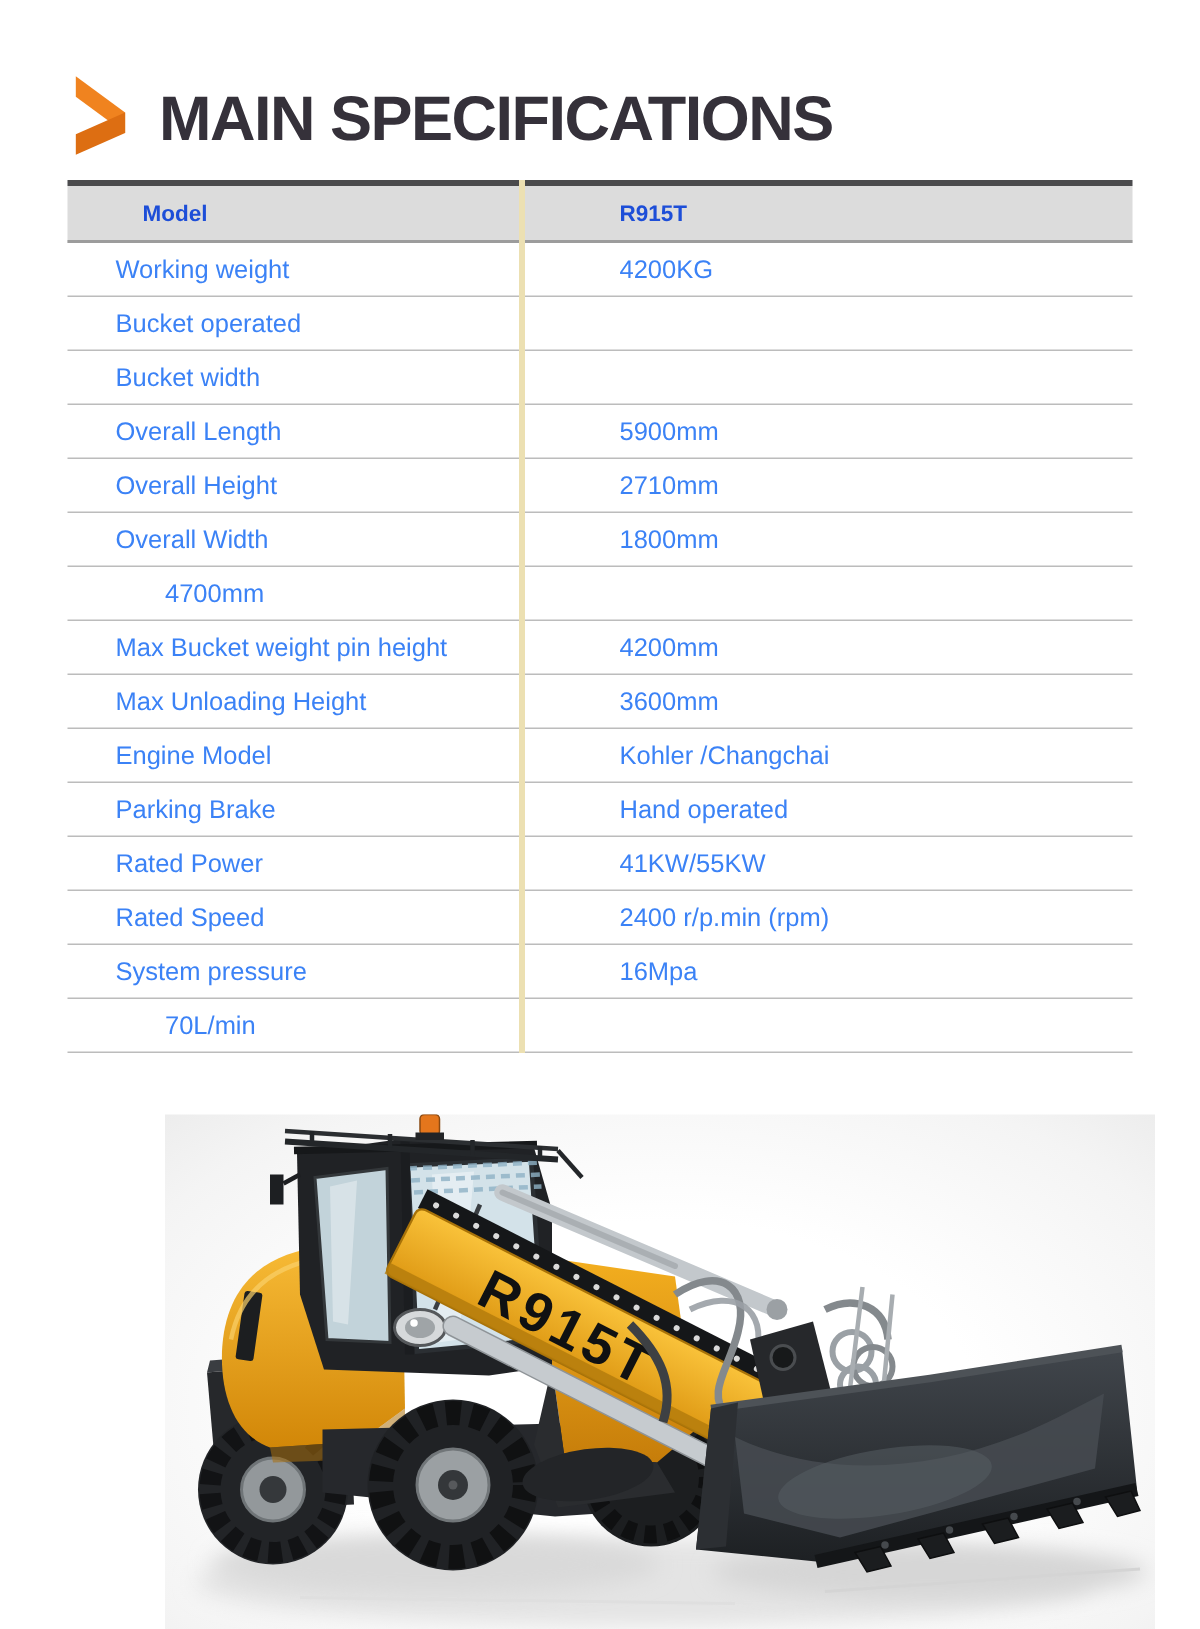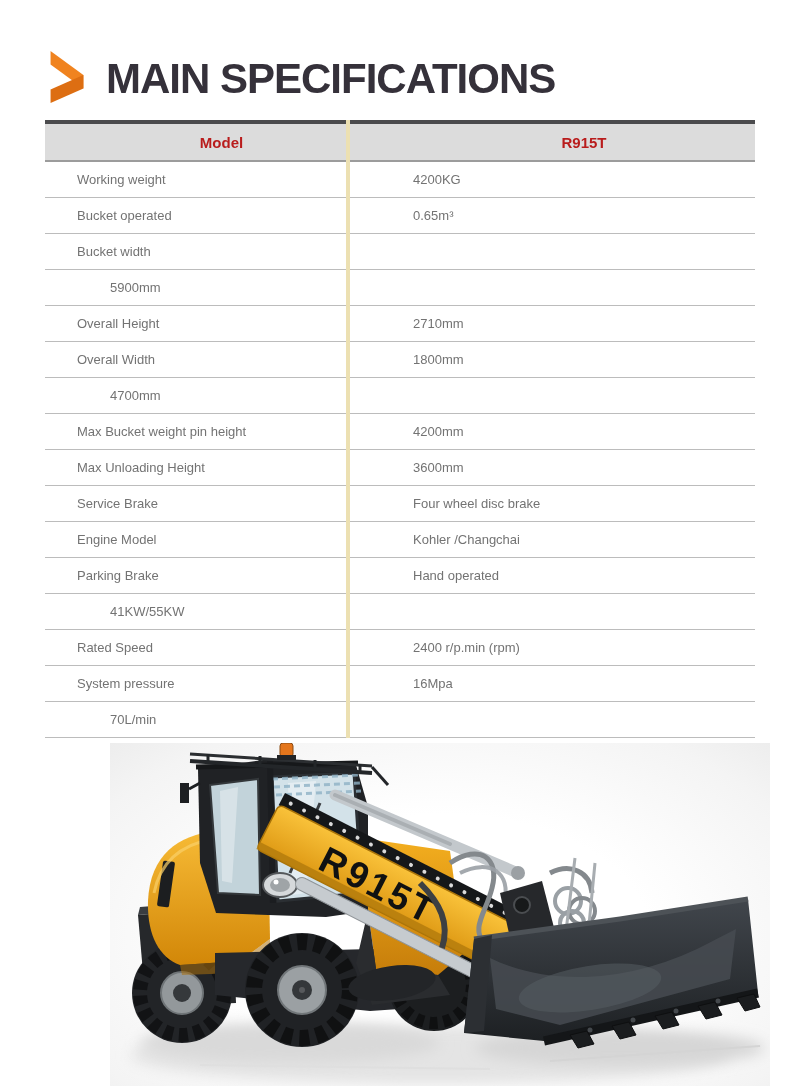--- a/index.html
+++ b/index.html
@@ -13,24 +13,24 @@
   .chev { width:48px; height:58px; flex:0 0 auto; }
   .page-title {
     font-size:42px; font-weight:bold; letter-spacing:-1px;
     color:#35313a; line-height:1; padding-top:4px;
   }
   
   .spec-table { position:absolute; left:45px; top:108px; width:710px; }
   .top-bar { height:4px; background:#4b4b4d; }
   .t-row { display:flex; height:36px; align-items:center; border-bottom:1px solid #bcbcbc; background:#ffffff; }
   .t-row.header { height:38px; background:#dcdcdc; border-bottom:2px solid #9c9c9c; }
-  .cell { font-size:13px; color:#737373; }
+  .cell { font-size:17px; color:#3b82f6; }
   .cell.label { width:303px; padding-left:32px; }
   .cell.value { flex:1; padding-left:65px; }
-  .t-row.header .cell { font-size:15px; font-weight:bold; color:#b91c1c;text-align:center; }
+  .t-row.header .cell { font-size:15px; font-weight:bold; color:#1d4ed8; }
   .t-row.header .cell.label { padding-left:50px; }
   .col-divider {
     position:absolute; top:0; bottom:0; left:301px; width:4px;
     background:#ece0b2; z-index:3; pointer-events:none;
   }
   
   .product {
     position:absolute; left:110px; top:731px; width:660px; height:355px;
     background:radial-gradient(ellipse at 50% 55%, #ffffff 45%, #f4f4f4 85%, #ededed 100%);
   }
@@ -57,26 +57,26 @@
       <div class="cell label">Model</div>
       <div class="cell value">R915T</div>
     </div>
 
     <div class="t-row">
       <div class="cell label">Working weight</div>
       <div class="cell value">4200KG</div>
     </div>
     <div class="t-row">
       <div class="cell label">Bucket operated</div>
-      <div class="cell value">0.65m³</div>
     </div>
     <div class="t-row">
       <div class="cell label">Bucket width</div>
     </div>
     <div class="t-row">
+      <div class="cell label">Overall Length</div>
       <div class="cell value">5900mm</div>
     </div>
     <div class="t-row">
       <div class="cell label">Overall Height</div>
       <div class="cell value">2710mm</div>
     </div>
     <div class="t-row">
       <div class="cell label">Overall Width</div>
       <div class="cell value">1800mm</div>
     </div>
@@ -85,32 +85,29 @@
     </div>
     <div class="t-row">
       <div class="cell label">Max Bucket weight pin height</div>
       <div class="cell value">4200mm</div>
     </div>
     <div class="t-row">
       <div class="cell label">Max Unloading Height</div>
       <div class="cell value">3600mm</div>
     </div>
     <div class="t-row">
-      <div class="cell label">Service Brake</div>
-      <div class="cell value">Four wheel disc brake</div>
-    </div>
-    <div class="t-row">
       <div class="cell label">Engine Model</div>
       <div class="cell value">Kohler /Changchai</div>
     </div>
     <div class="t-row">
       <div class="cell label">Parking Brake</div>
       <div class="cell value">Hand operated</div>
     </div>
     <div class="t-row">
+      <div class="cell label">Rated Power</div>
       <div class="cell value">41KW/55KW</div>
     </div>
     <div class="t-row">
       <div class="cell label">Rated Speed</div>
       <div class="cell value">2400 r/p.min (rpm)</div>
     </div>
     <div class="t-row">
       <div class="cell label">System pressure</div>
       <div class="cell value">16Mpa</div>
     </div>

